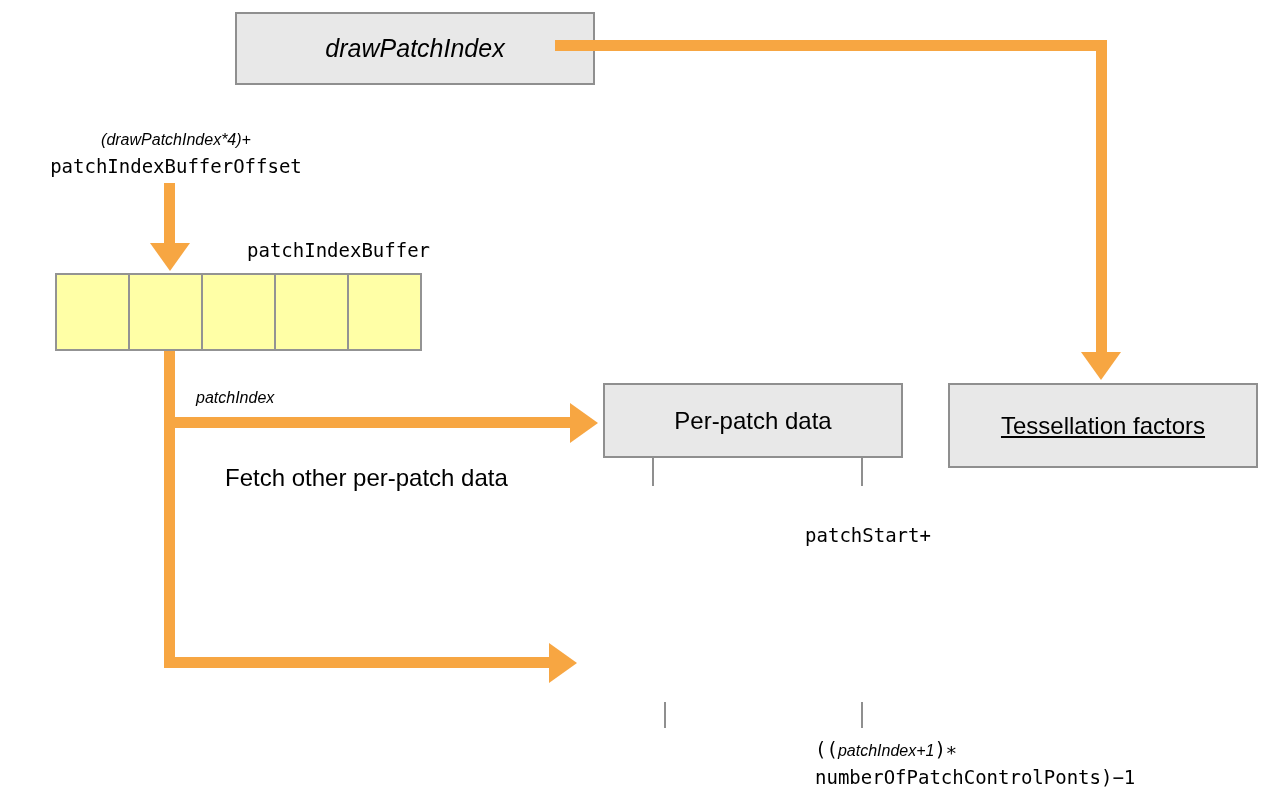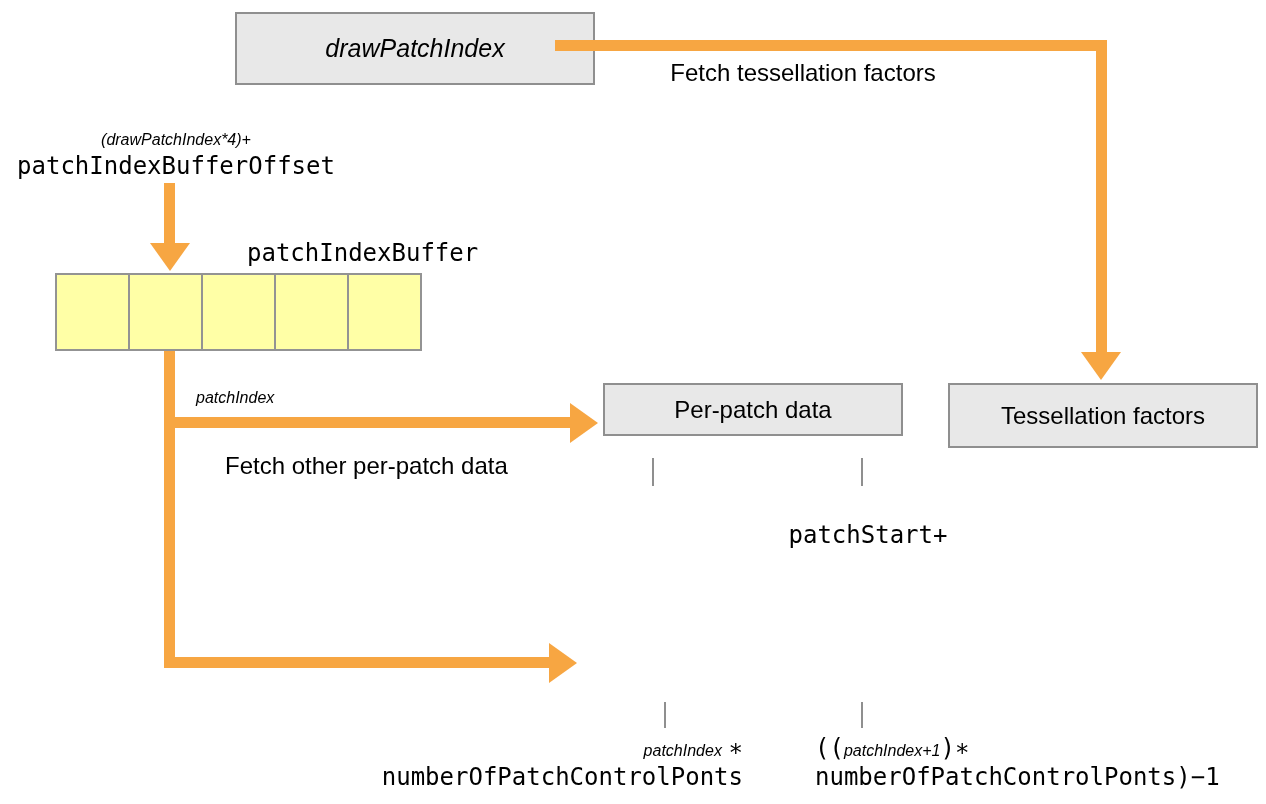--- a/index.html
+++ b/index.html
@@ -43,21 +43,21 @@
     border-top:28px solid var(--orange);
   }
   .head.right{
     border-top:20px solid transparent;
     border-bottom:20px solid transparent;
     border-left:28px solid var(--orange);
   }
 
   .label{position:absolute;font-size:24px;white-space:nowrap;}
   .sans-it{font-family:"Liberation Sans",sans-serif;font-style:italic;font-size:16px;margin-top:7px;}
-  .mono{font-family:"DejaVu Sans Mono",monospace;font-size:24px;font-style:normal;}
+  .mono{font-family:"DejaVu Sans Mono",monospace;font-size:19px;font-style:normal;}
   .center{text-align:center;}
   .rightal{text-align:right;}
 
   .buffer{
     position:absolute;
     display:flex;
     border:2px solid var(--buffer-border);
     background:var(--buffer-fill);
   }
   .buffer .cell{flex:1 1 0;background:var(--buffer-fill);border-left:2px solid var(--buffer-border);}
@@ -76,21 +76,20 @@
 
 <div class="diagram">
 
   <div class="node" style="left:195px;top:12px;width:360px;height:73px;margin-left:40px;">
     <span class="ttl italic">drawPatchIndex</span>
   </div>
 
   <div class="seg h" style="left:555px;top:40px;width:552px;"></div>
   <div class="seg v" style="left:1096px;top:40px;height:314px;"></div>
   <div class="head down" style="left:1081px;top:352px;"></div>
-  <div class="label center" style="left:600px;top:59px;width:406px;">Fetch tessellation factors</div>
 
   <div class="label center lh27" style="left:0px;top:119px;width:352px;">
     <div class="sans-it">(drawPatchIndex*4)+</div>
     <div class="mono">patchIndexBufferOffset</div>
   </div>
 
   <div class="seg v" style="left:164px;top:183px;height:60px;"></div>
   <div class="head down" style="left:150px;top:243px;"></div>
 
   <div class="label mono" style="left:228px;top:239px;margin-left:19px;">patchIndexBuffer</div>
@@ -102,48 +101,41 @@
       <div class="cell"></div>
       <div class="cell"></div>
     </div>
 
   <div class="seg v" style="left:164px;top:351px;height:317px;"></div>
 
   <div class="label sans-it" style="left:196px;top:382px;">patchIndex</div>
 
   <div class="seg h" style="left:164px;top:417px;width:406px;"></div>
   <div class="head right" style="left:570px;top:403px;"></div>
-  <div class="label" style="left:225px;top:452px;">Fetch other per-patch data</div>
+  <div class="label" style="left:225px;top:464px;">Fetch other per-patch data</div>
 
-  <div class="node" style="left:603px;top:383px;width:300px;height:53px;">
+  <div class="node" style="left:603px;top:383px;width:300px;height:75px;">
     <span class="ttl">Per-patch data</span>
   </div>
   <div class="tick" style="left:652px;top:458px;height:28px;"></div>
   <div class="tick" style="left:861px;top:458px;height:28px;"></div>
   <div class="label mono center lh27" style="left:768px;top:522px;width:200px;">
     <div>patchStart+</div>
   </div>
 
-  <div class="node" style="left:948px;top:383px;width:310px;height:65px;">
+  <div class="node" style="left:948px;top:383px;width:310px;height:85px;text-decoration:underline;">
     <span class="ttl">Tessellation factors</span>
   </div>
 
   <div class="seg h" style="left:164px;top:657px;width:385px;"></div>
   <div class="head right" style="left:549px;top:643px;"></div>
 
   <div class="tick" style="left:664px;top:702px;height:26px;"></div>
   <div class="tick" style="left:861px;top:702px;height:26px;"></div>
 
-  <div class="label rightal lh26" style="left:341px;top:735px;width:402px;">
-    <div>
-      <span class="sans-it">patchIndex</span>
-      <span class="mono">∗</span>
-    </div>
-    <div class="mono">numberOfPatchControlPonts</div>
-  </div>
   <div class="label lh26" style="left:815px;top:735px;">
     <div>
       <span class="mono">((</span><span class="sans-it">patchIndex+1</span><span class="mono">)∗</span>
     </div>
     <div class="mono">numberOfPatchControlPonts)−1</div>
   </div>
 
 </div>
 
 </body></html>

